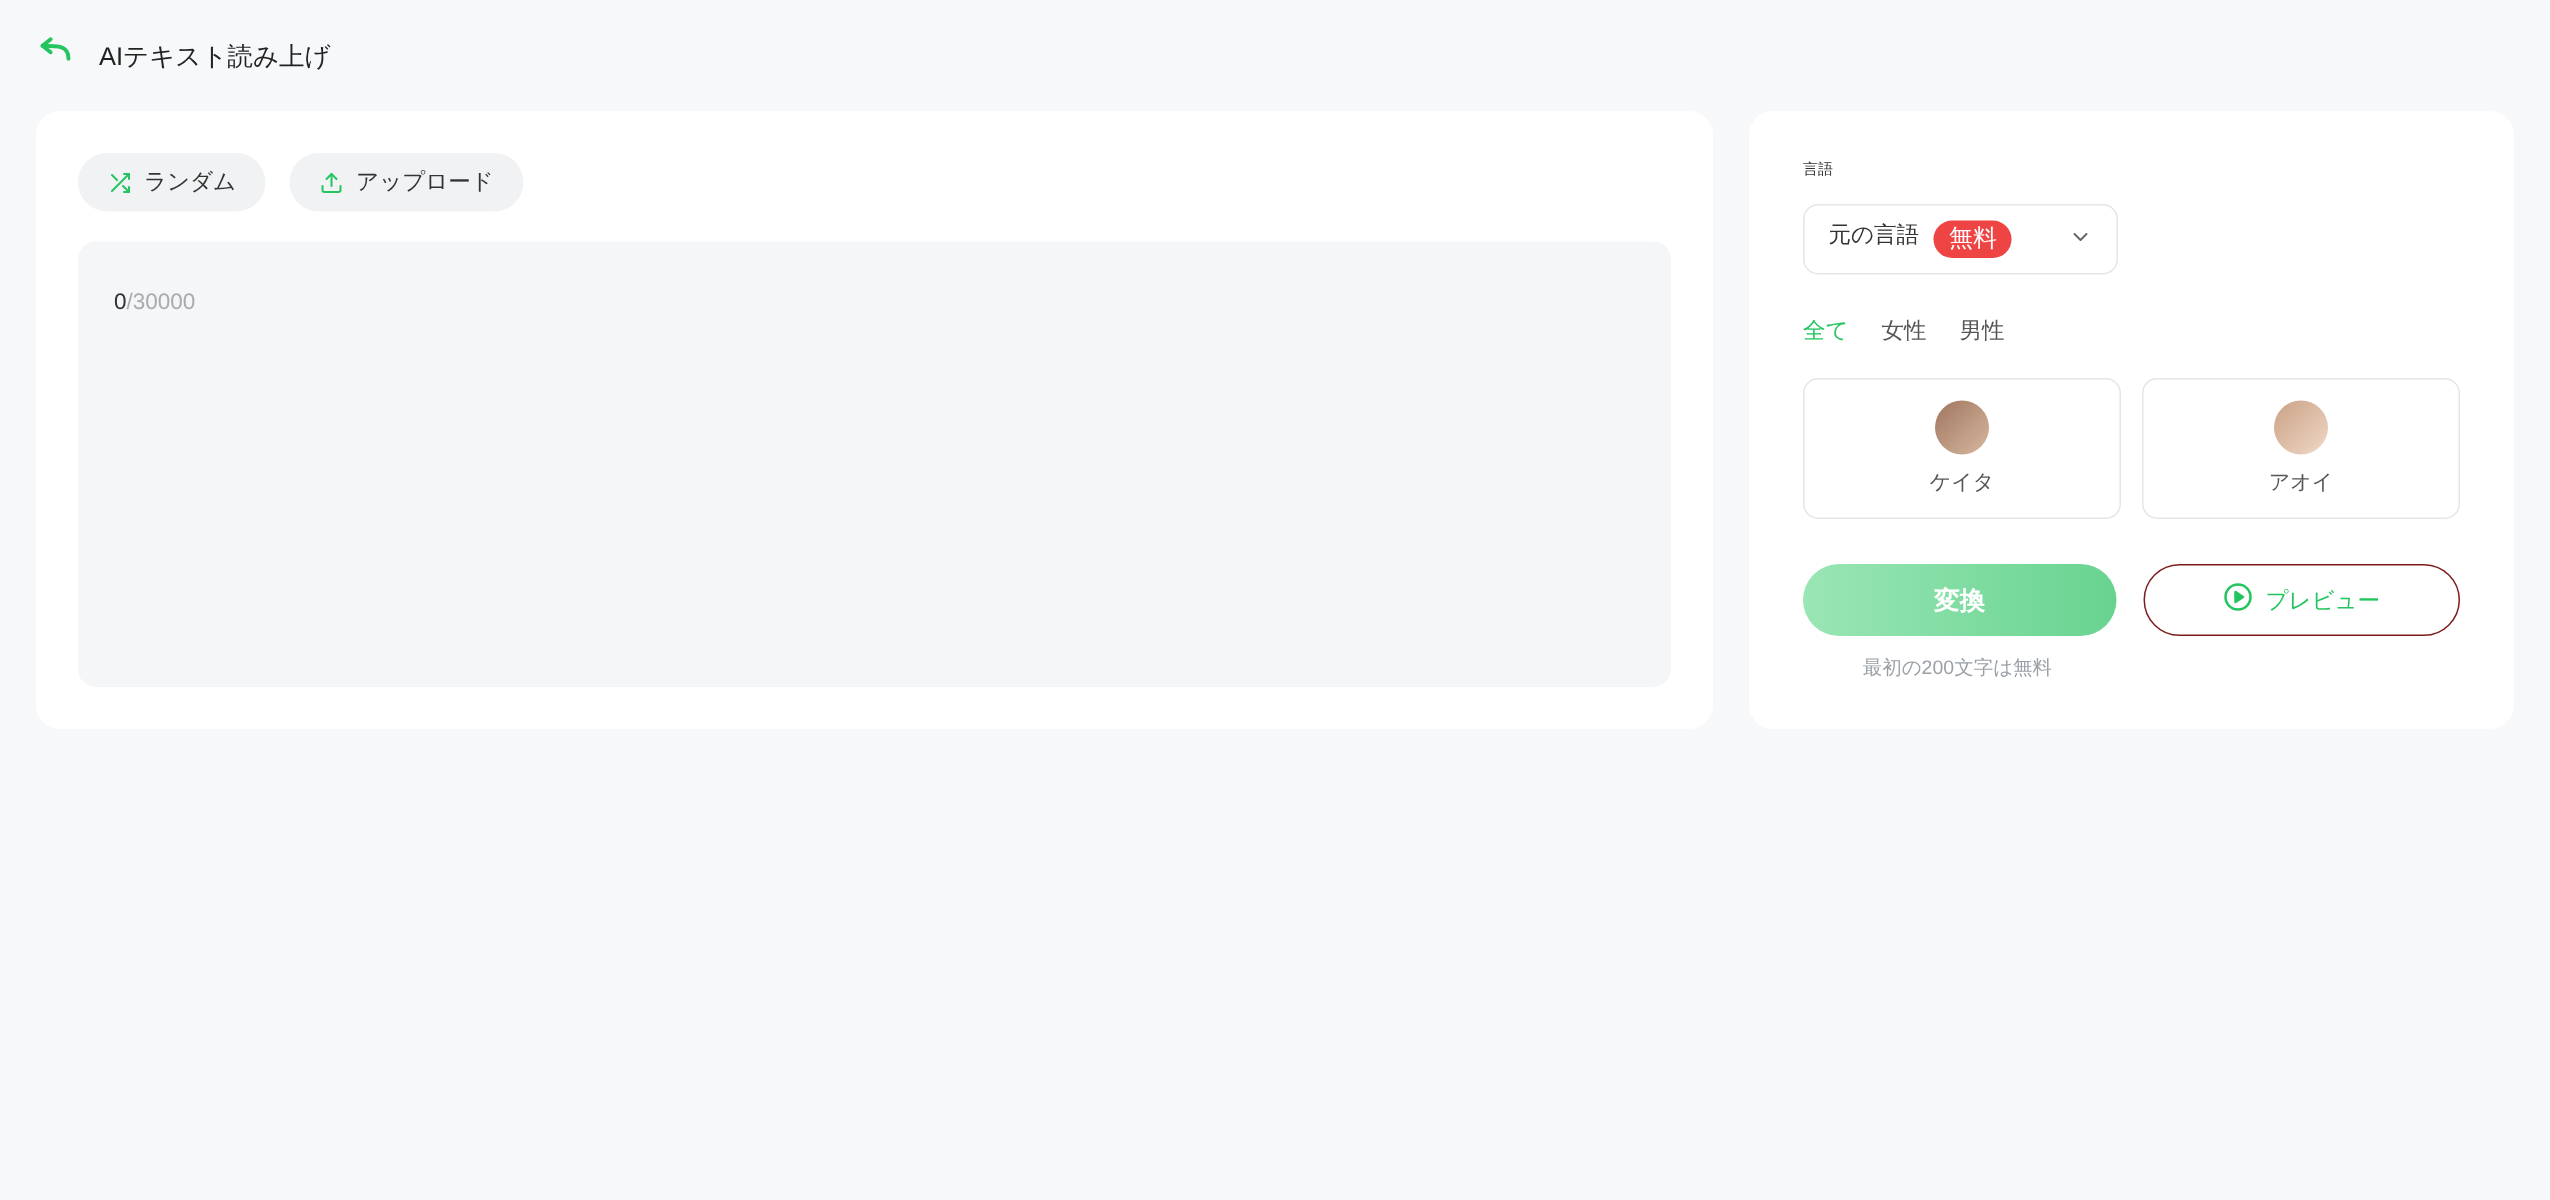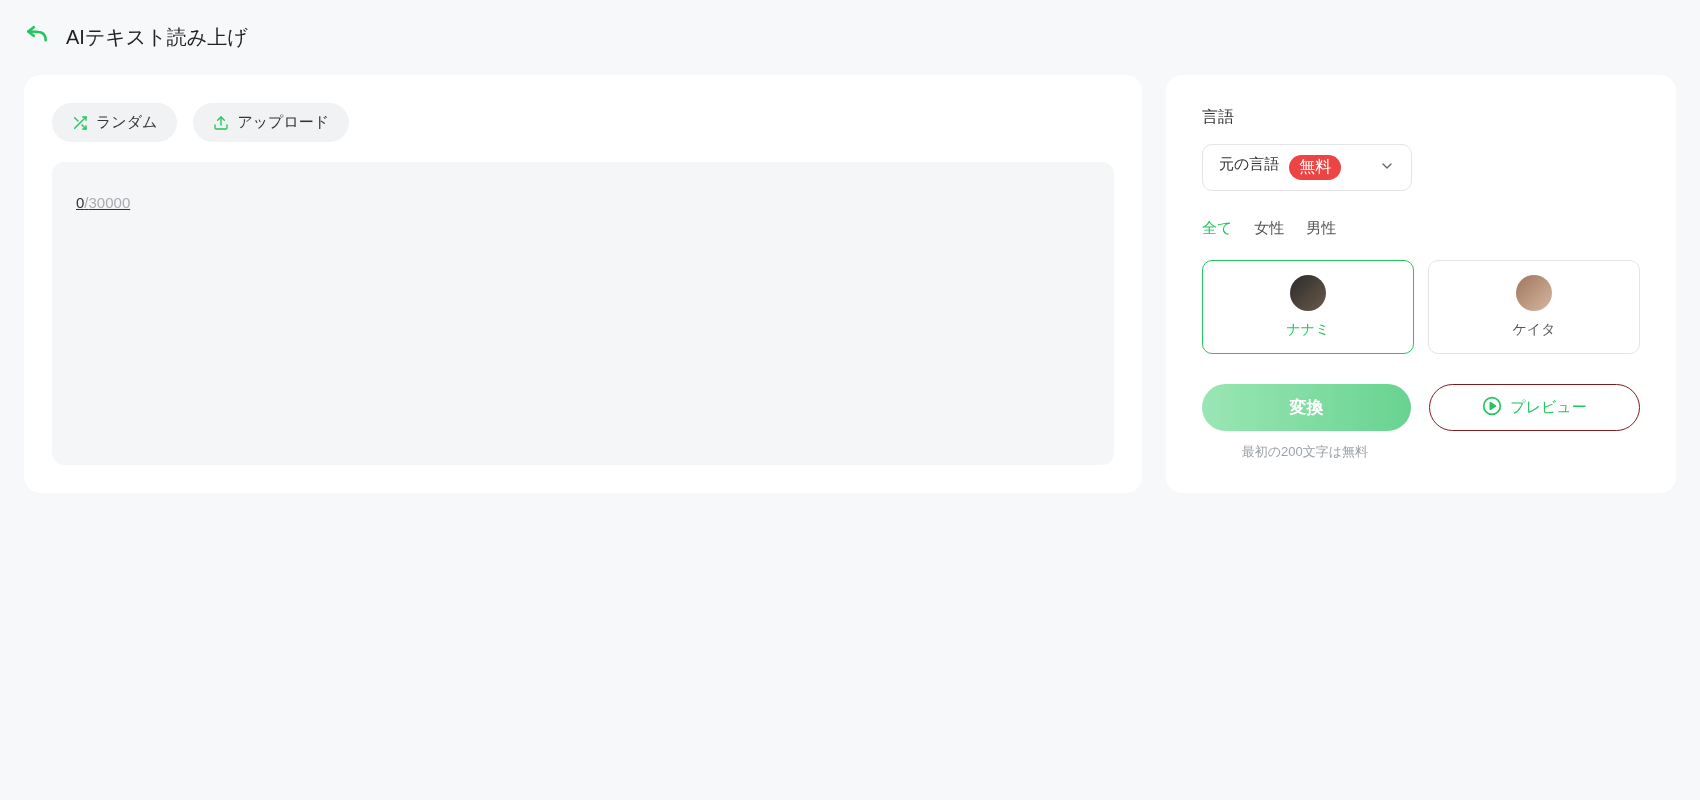--- a/index.html
+++ b/index.html
@@ -16,21 +16,21 @@
   padding: 24px 24px 12px 24px;
   gap: 16px;
 }
 .back-btn {
   color: #22c55e;
   display: flex;
   align-items: center;
   cursor: pointer;
 }
 .page-title {
-  font-size: 20px;
+  font-size: 17px;
   font-weight: 500;
   color: #222;
 }
 .content {
   display: flex;
   gap: 24px;
   padding: 12px 24px 24px 24px;
 }
 .left-panel {
   flex: 1;
@@ -75,31 +75,30 @@
   outline: none;
   font-size: 16px;
   color: #333;
   font-family: inherit;
 }
 .textarea::placeholder { color: #a9acb0; }
 .char-count {
   font-size: 15px;
   color: #333;
   margin-top: 8px;
-  text-decoration: underline;
 }
 .char-count .max { color: #a9acb0; }
 .right-panel {
   width: 510px;
   background: #fff;
   border-radius: 16px;
   padding: 32px 36px;
 }
 .section-label {
-  font-size: 16px;
+  font-size: 10px;
   color: #333;
   margin-bottom: 16px;
 }
 .lang-select {
   display: inline-flex;
   align-items: center;
   gap: 10px;
   border: 1px solid #e3e5e8;
   border-radius: 10px;
   padding: 10px 16px;
@@ -256,27 +255,27 @@
     </div>
 
 
     <div class="tabs">
       <div class="tab active">全て</div>
       <div class="tab">女性</div>
       <div class="tab">男性</div>
     </div>
 
     <div class="voice-grid">
-      <div class="voice-card selected">
-        <div class="avatar a1"></div>
-        <div class="voice-name">ナナミ</div>
-      </div>
       <div class="voice-card">
         <div class="avatar a2"></div>
         <div class="voice-name">ケイタ</div>
+      </div>
+      <div class="voice-card">
+        <div class="avatar a3"></div>
+        <div class="voice-name">アオイ</div>
       </div>
     </div>
 
     <div class="action-row">
       <button class="convert-btn">変換</button>
       <button class="preview-btn">
         <span>
           <svg width="20" height="20" viewBox="0 0 24 24" fill="none" stroke="currentColor" stroke-width="2" stroke-linecap="round" stroke-linejoin="round">
               <circle cx="12" cy="12" r="10"></circle>
               <polygon points="10 8 16 12 10 16 10 8" fill="currentColor"></polygon>

